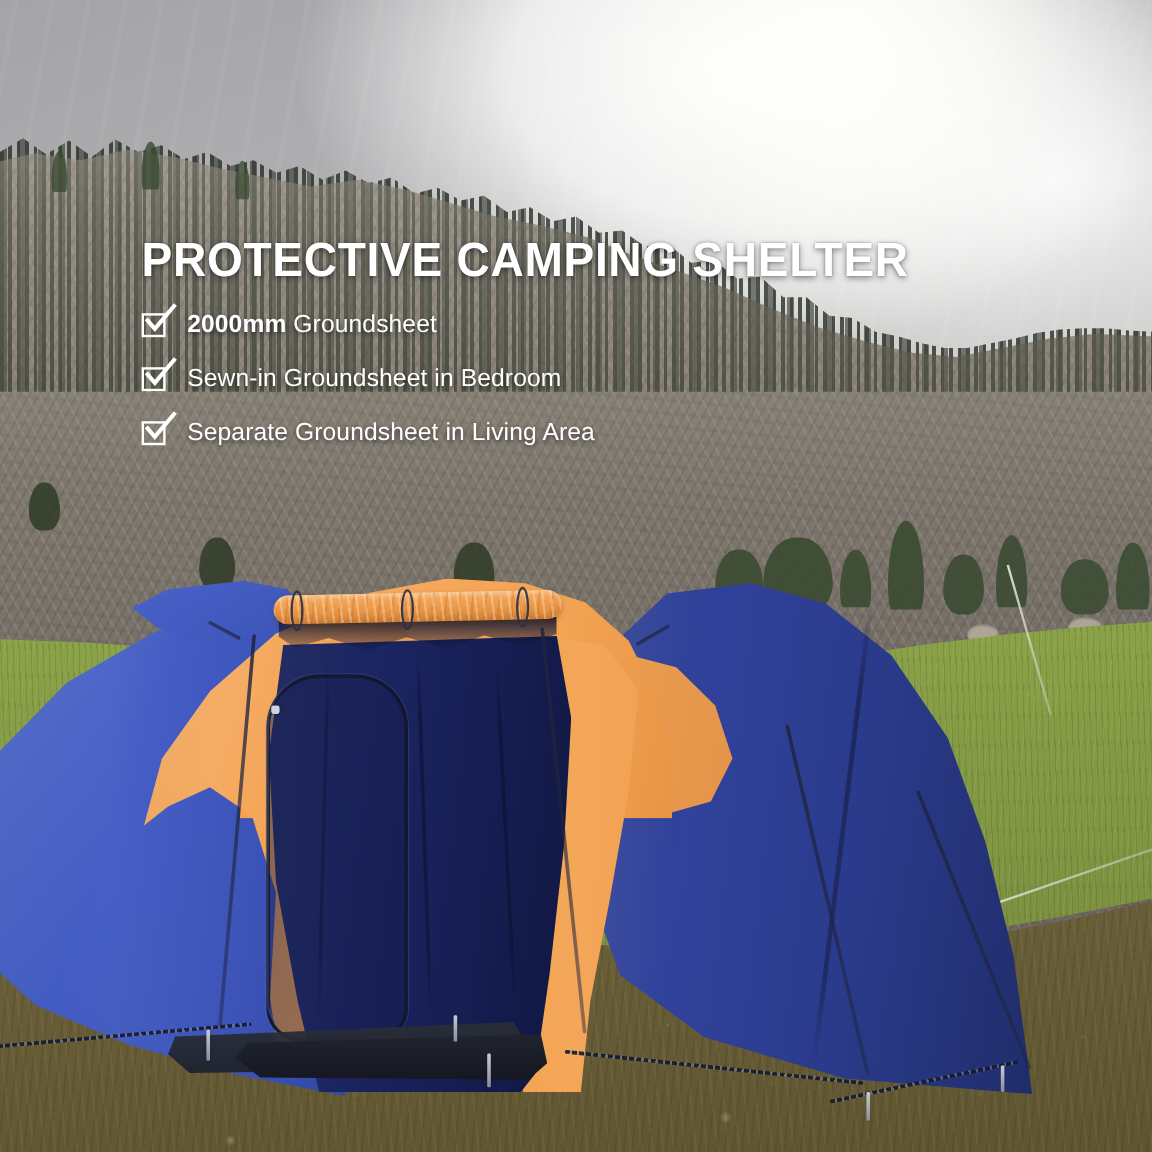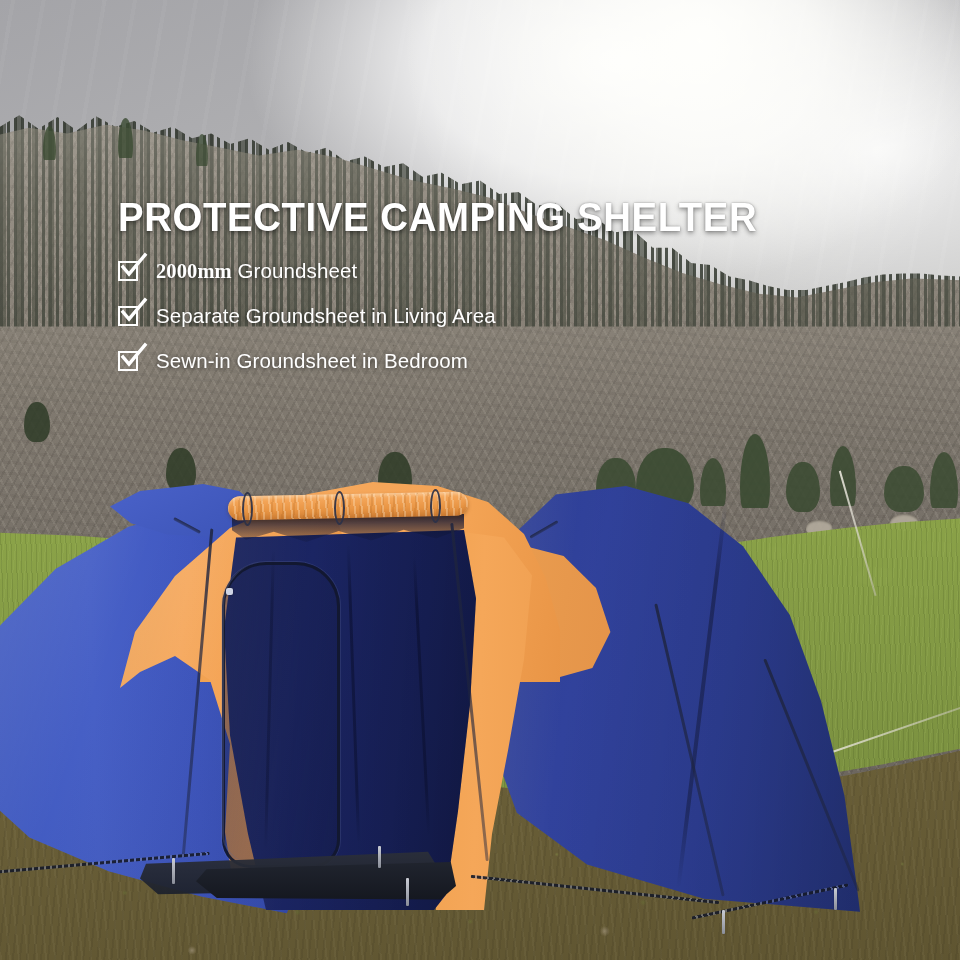--- a/index.html
+++ b/index.html
@@ -279,21 +279,21 @@
     text-shadow:0 2px 5px rgba(0,0,0,.45),0 0 2px rgba(0,0,0,.3);
   }
   .bullet{display:flex;align-items:center;margin-top:21px;}
   .cb{position:relative;width:24px;height:24px;flex:0 0 24px;margin-right:14px;}
   .cb .box{position:absolute;left:0;top:2px;width:20px;height:20px;border:2.6px solid #fff;box-sizing:border-box;}
   .cb svg{position:absolute;left:1px;top:-5px;overflow:visible;}
   .btxt{
     font-size:20.5px;color:#fff;white-space:nowrap;letter-spacing:.1px;
     text-shadow:0 1px 4px rgba(0,0,0,.55);
   }
-  .btxt b{font-weight:bold;font-family:Liberation Serif, serif;}
+  .btxt b{font-weight:bold;}
   #b1 .btxt{font-size:20.5px;}
 </style>
 </head>
 <body>
 
 <div id="stage">
 
   <div class="layer" id="sky"></div>
   <div class="layer" id="skyStreaks"></div>
   <div class="layer" id="sunHaze"></div>
@@ -403,27 +403,27 @@
       <span class="btxt"><b>2000mm</b><span> Groundsheet</span></span>
     </div>
 
     <div class="bullet">
       <span class="cb">
         <span class="box"></span>
         <svg width="30" height="30" viewBox="0 0 30 30" fill="none">
             <path d="M4 13 L10 20 L26 1" stroke="#ffffff" stroke-width="3.4" stroke-linecap="square" stroke-linejoin="miter"></path>
           </svg>
       </span>
-      <span class="btxt">Separate Groundsheet in Living Area</span>
+      <span class="btxt">Sewn-in Groundsheet in Bedroom</span>
     </div>
 
     <div class="bullet">
       <span class="cb">
         <span class="box"></span>
         <svg width="30" height="30" viewBox="0 0 30 30" fill="none">
             <path d="M4 13 L10 20 L26 1" stroke="#ffffff" stroke-width="3.4" stroke-linecap="square" stroke-linejoin="miter"></path>
           </svg>
       </span>
-      <span class="btxt">Sewn-in Groundsheet in Bedroom</span>
+      <span class="btxt">Separate Groundsheet in Living Area</span>
     </div>
   </div>
 
 </div>
 
 </body></html>

